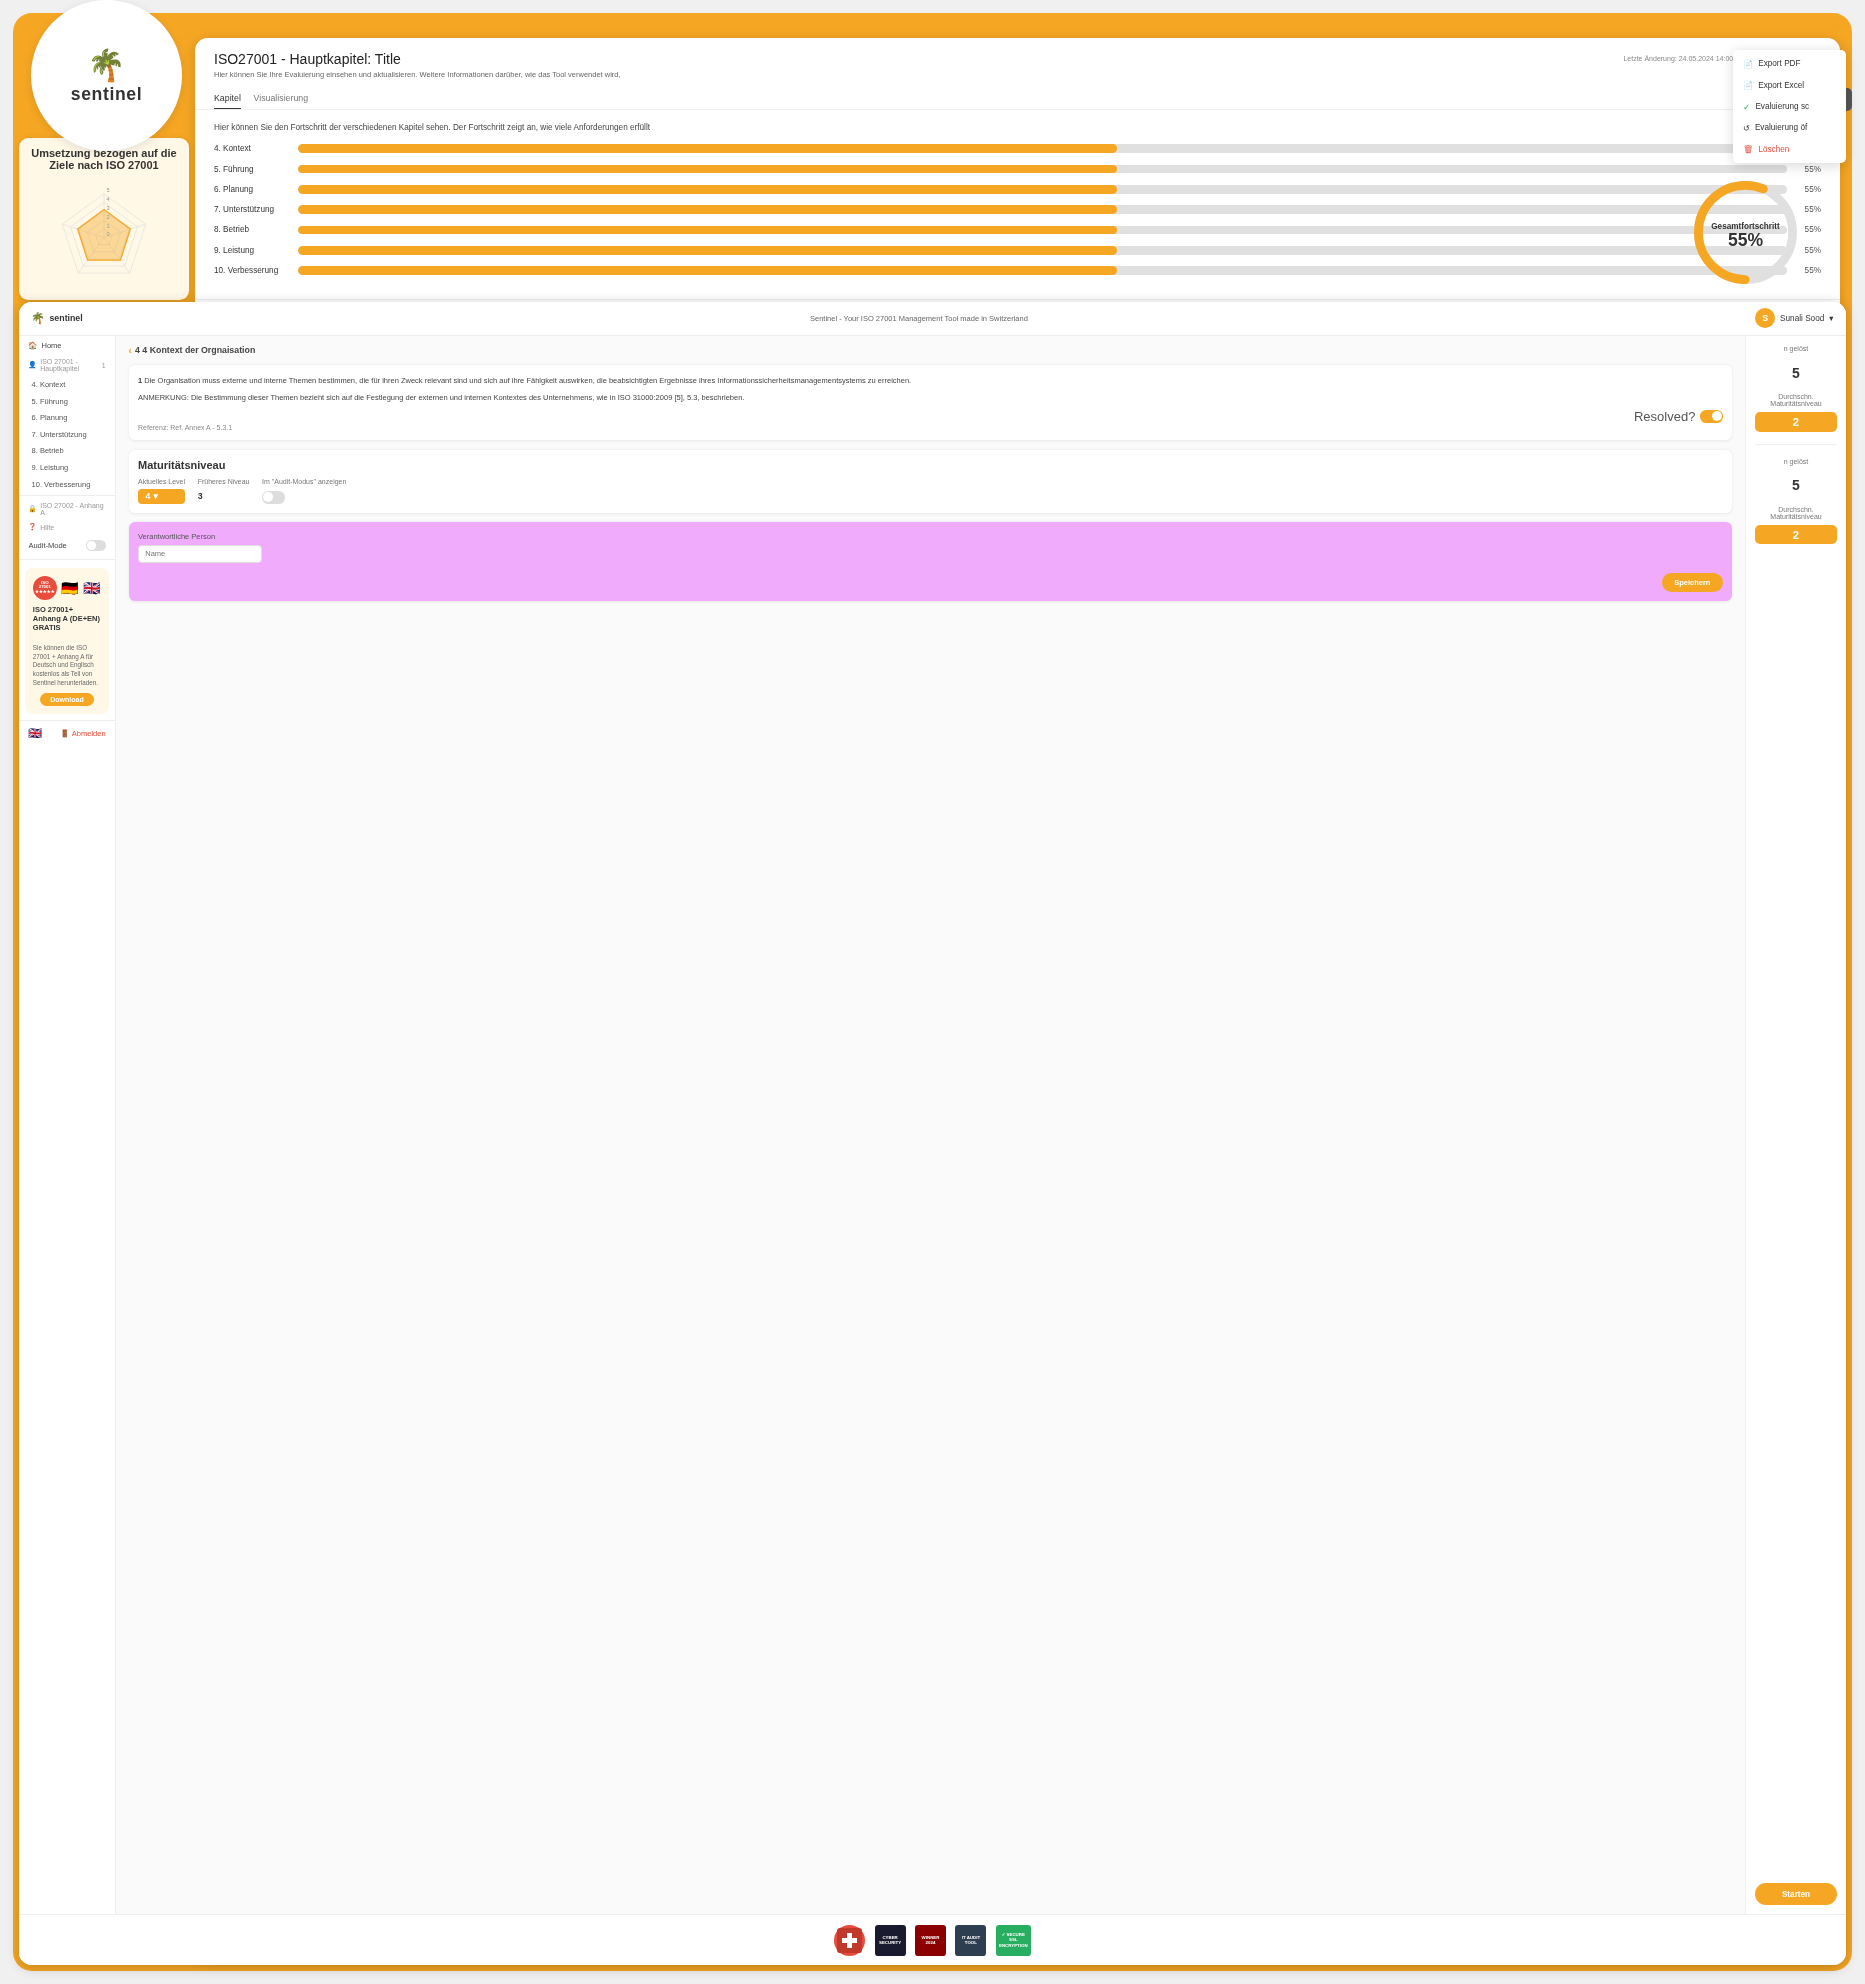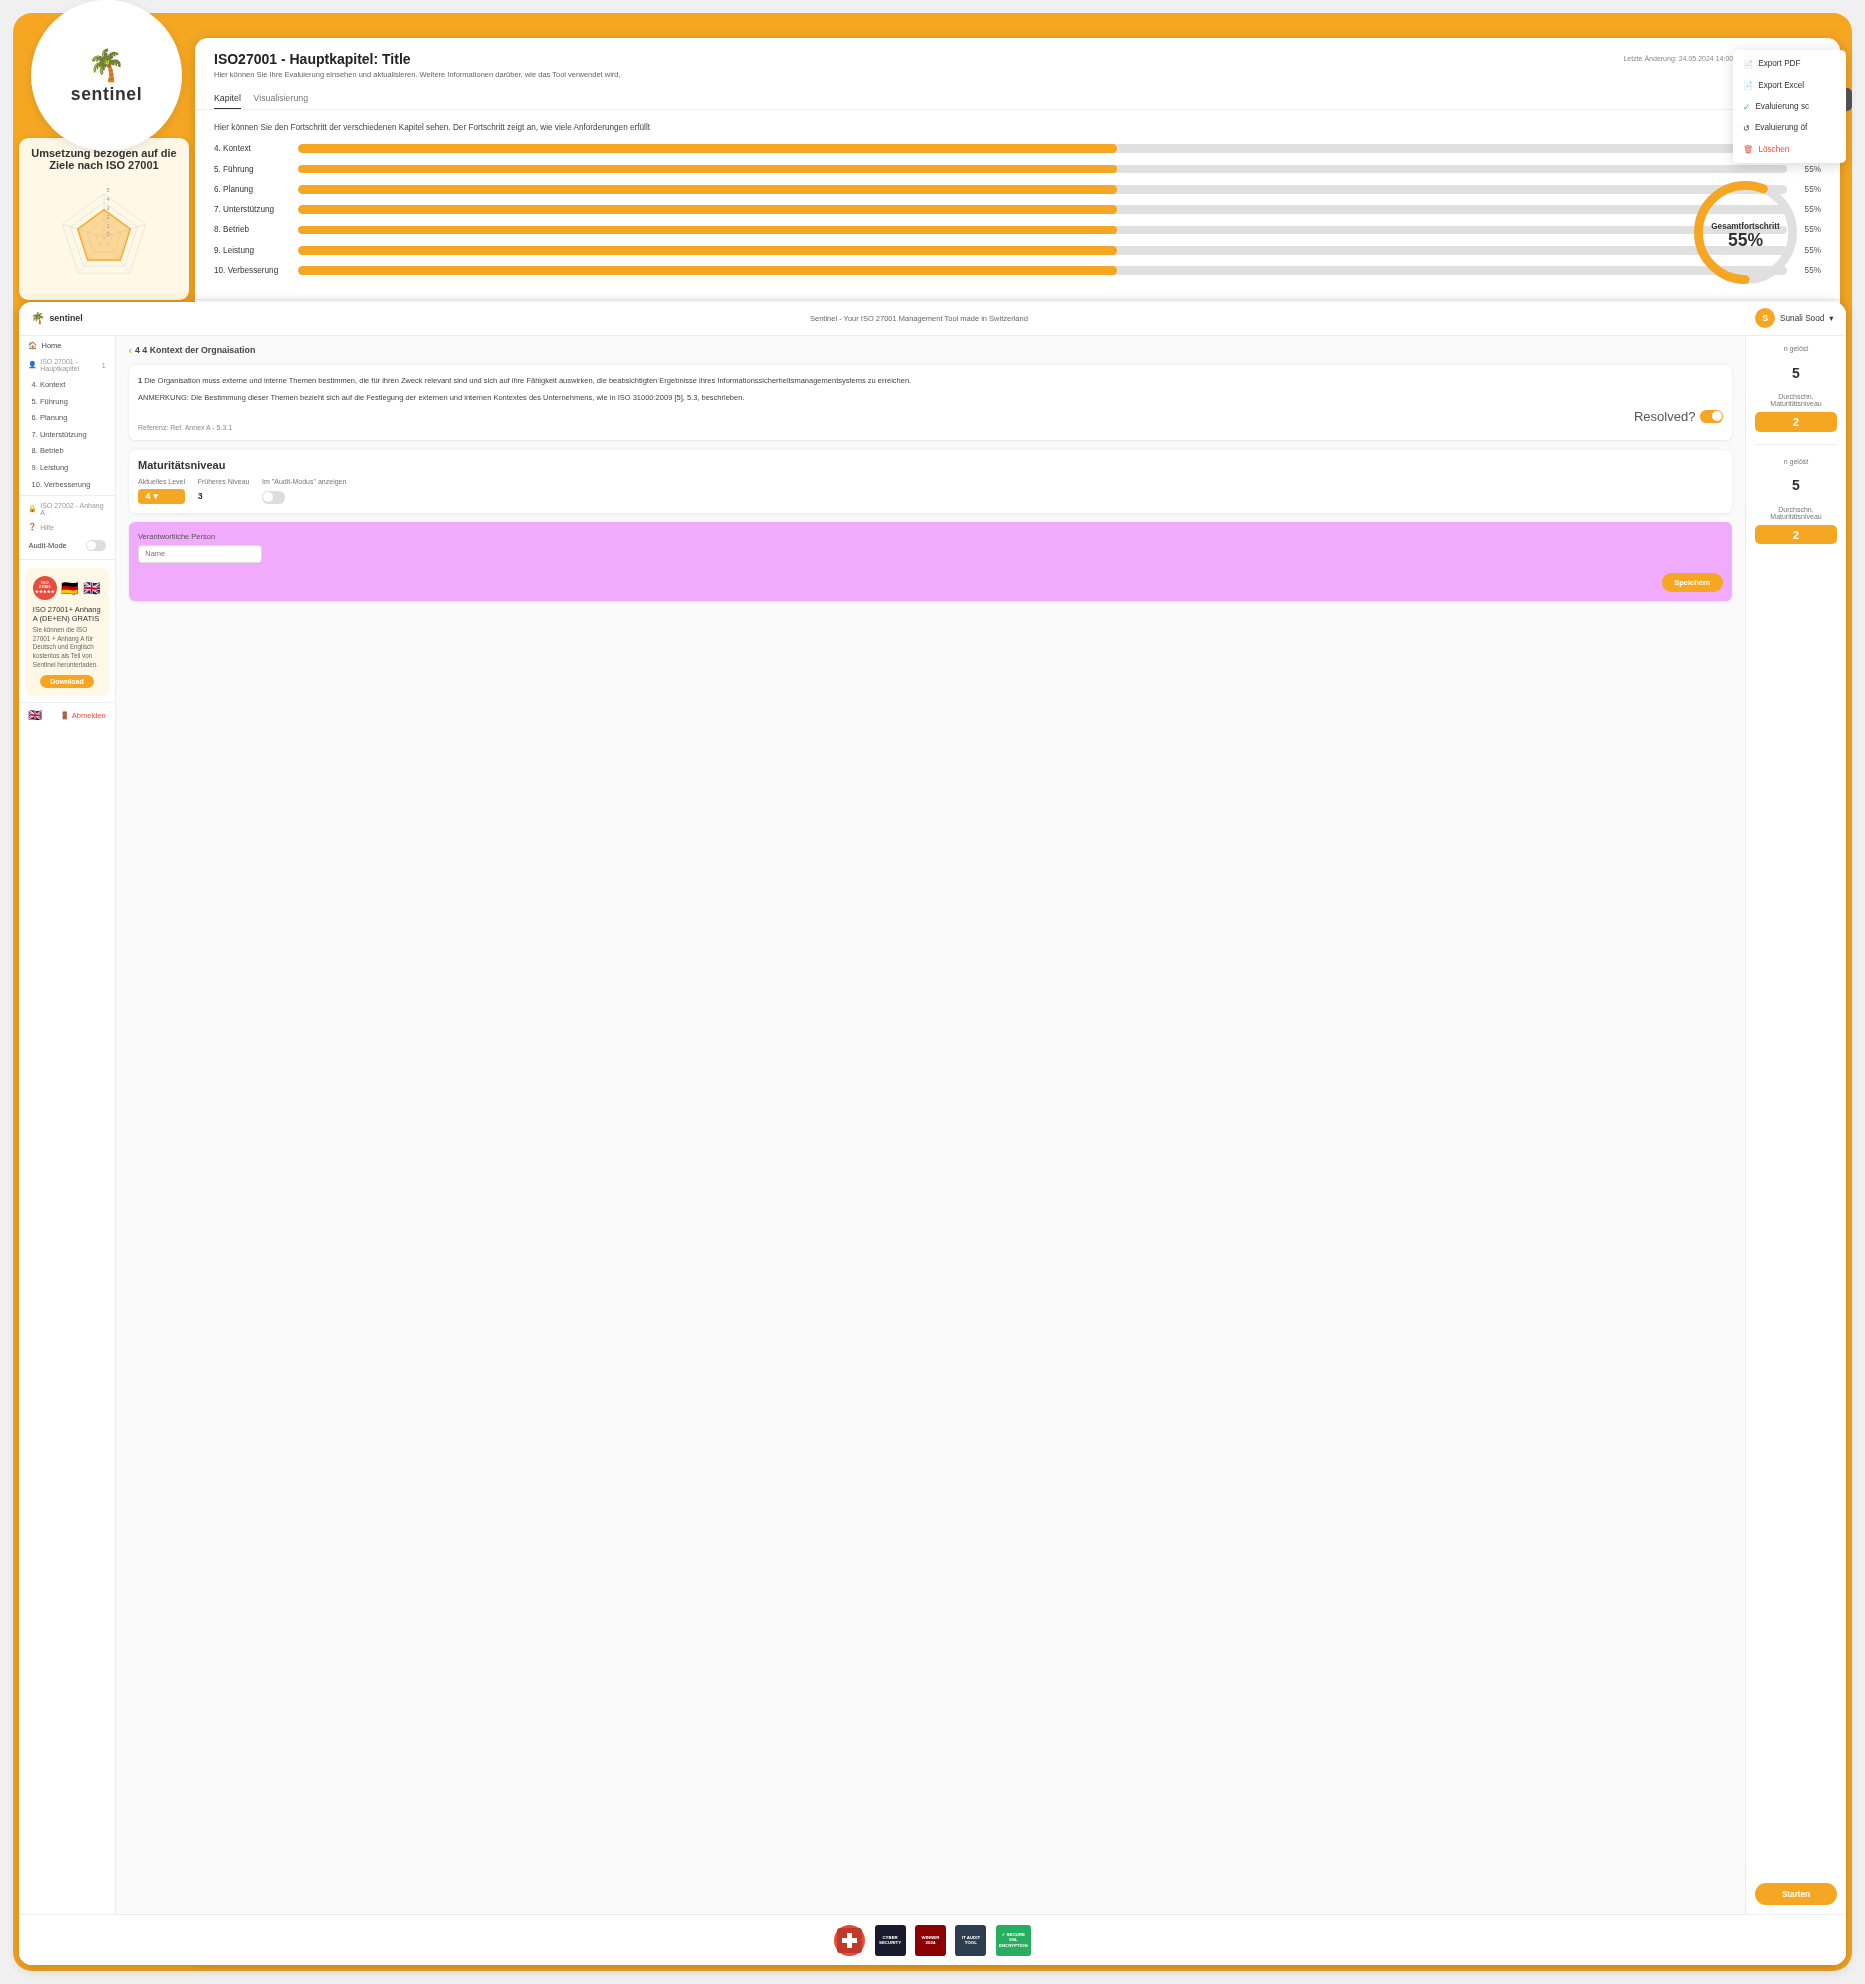--- a/index.html
+++ b/index.html
@@ -254,24 +254,24 @@
       color: white;
       font-size: 5.7px;
       font-weight: 700;
       text-align: center;
       line-height: 1.1;
     }
     .promo-flag {
       font-size: 14px;
     }
     .promo-title {
-      font-weight: 400;
+      font-weight: 700;
       font-size: 7.5px;
       color: #333;
-      margin-bottom: 3px;
+      margin-bottom: 12px;
     }
     .promo-desc {
       font-size: 6.3px;
       color: #666;
       line-height: 1.4;
       margin-bottom: 5px;
     }
     .promo-btn {
       background: #F5A623;
       color: white;
@@ -539,21 +539,21 @@
       border-bottom: 0.6px solid #eee;
     }
     .main-top-meta {
       display: flex;
       align-items: center;
       justify-content: space-between;
       margin-bottom: 3.1px;
     }
     .main-top-title {
       font-size: 14px;
-      font-weight: 700;
+      font-weight: 400;
       color: #222;
       text-align: right;
     }
     .eval-badge {
       background: #F5A623;
       color: white;
       padding: 3.1px 8.8px;
       border-radius: 3.1px;
       font-size: 7.5px;
       font-weight: 600;

